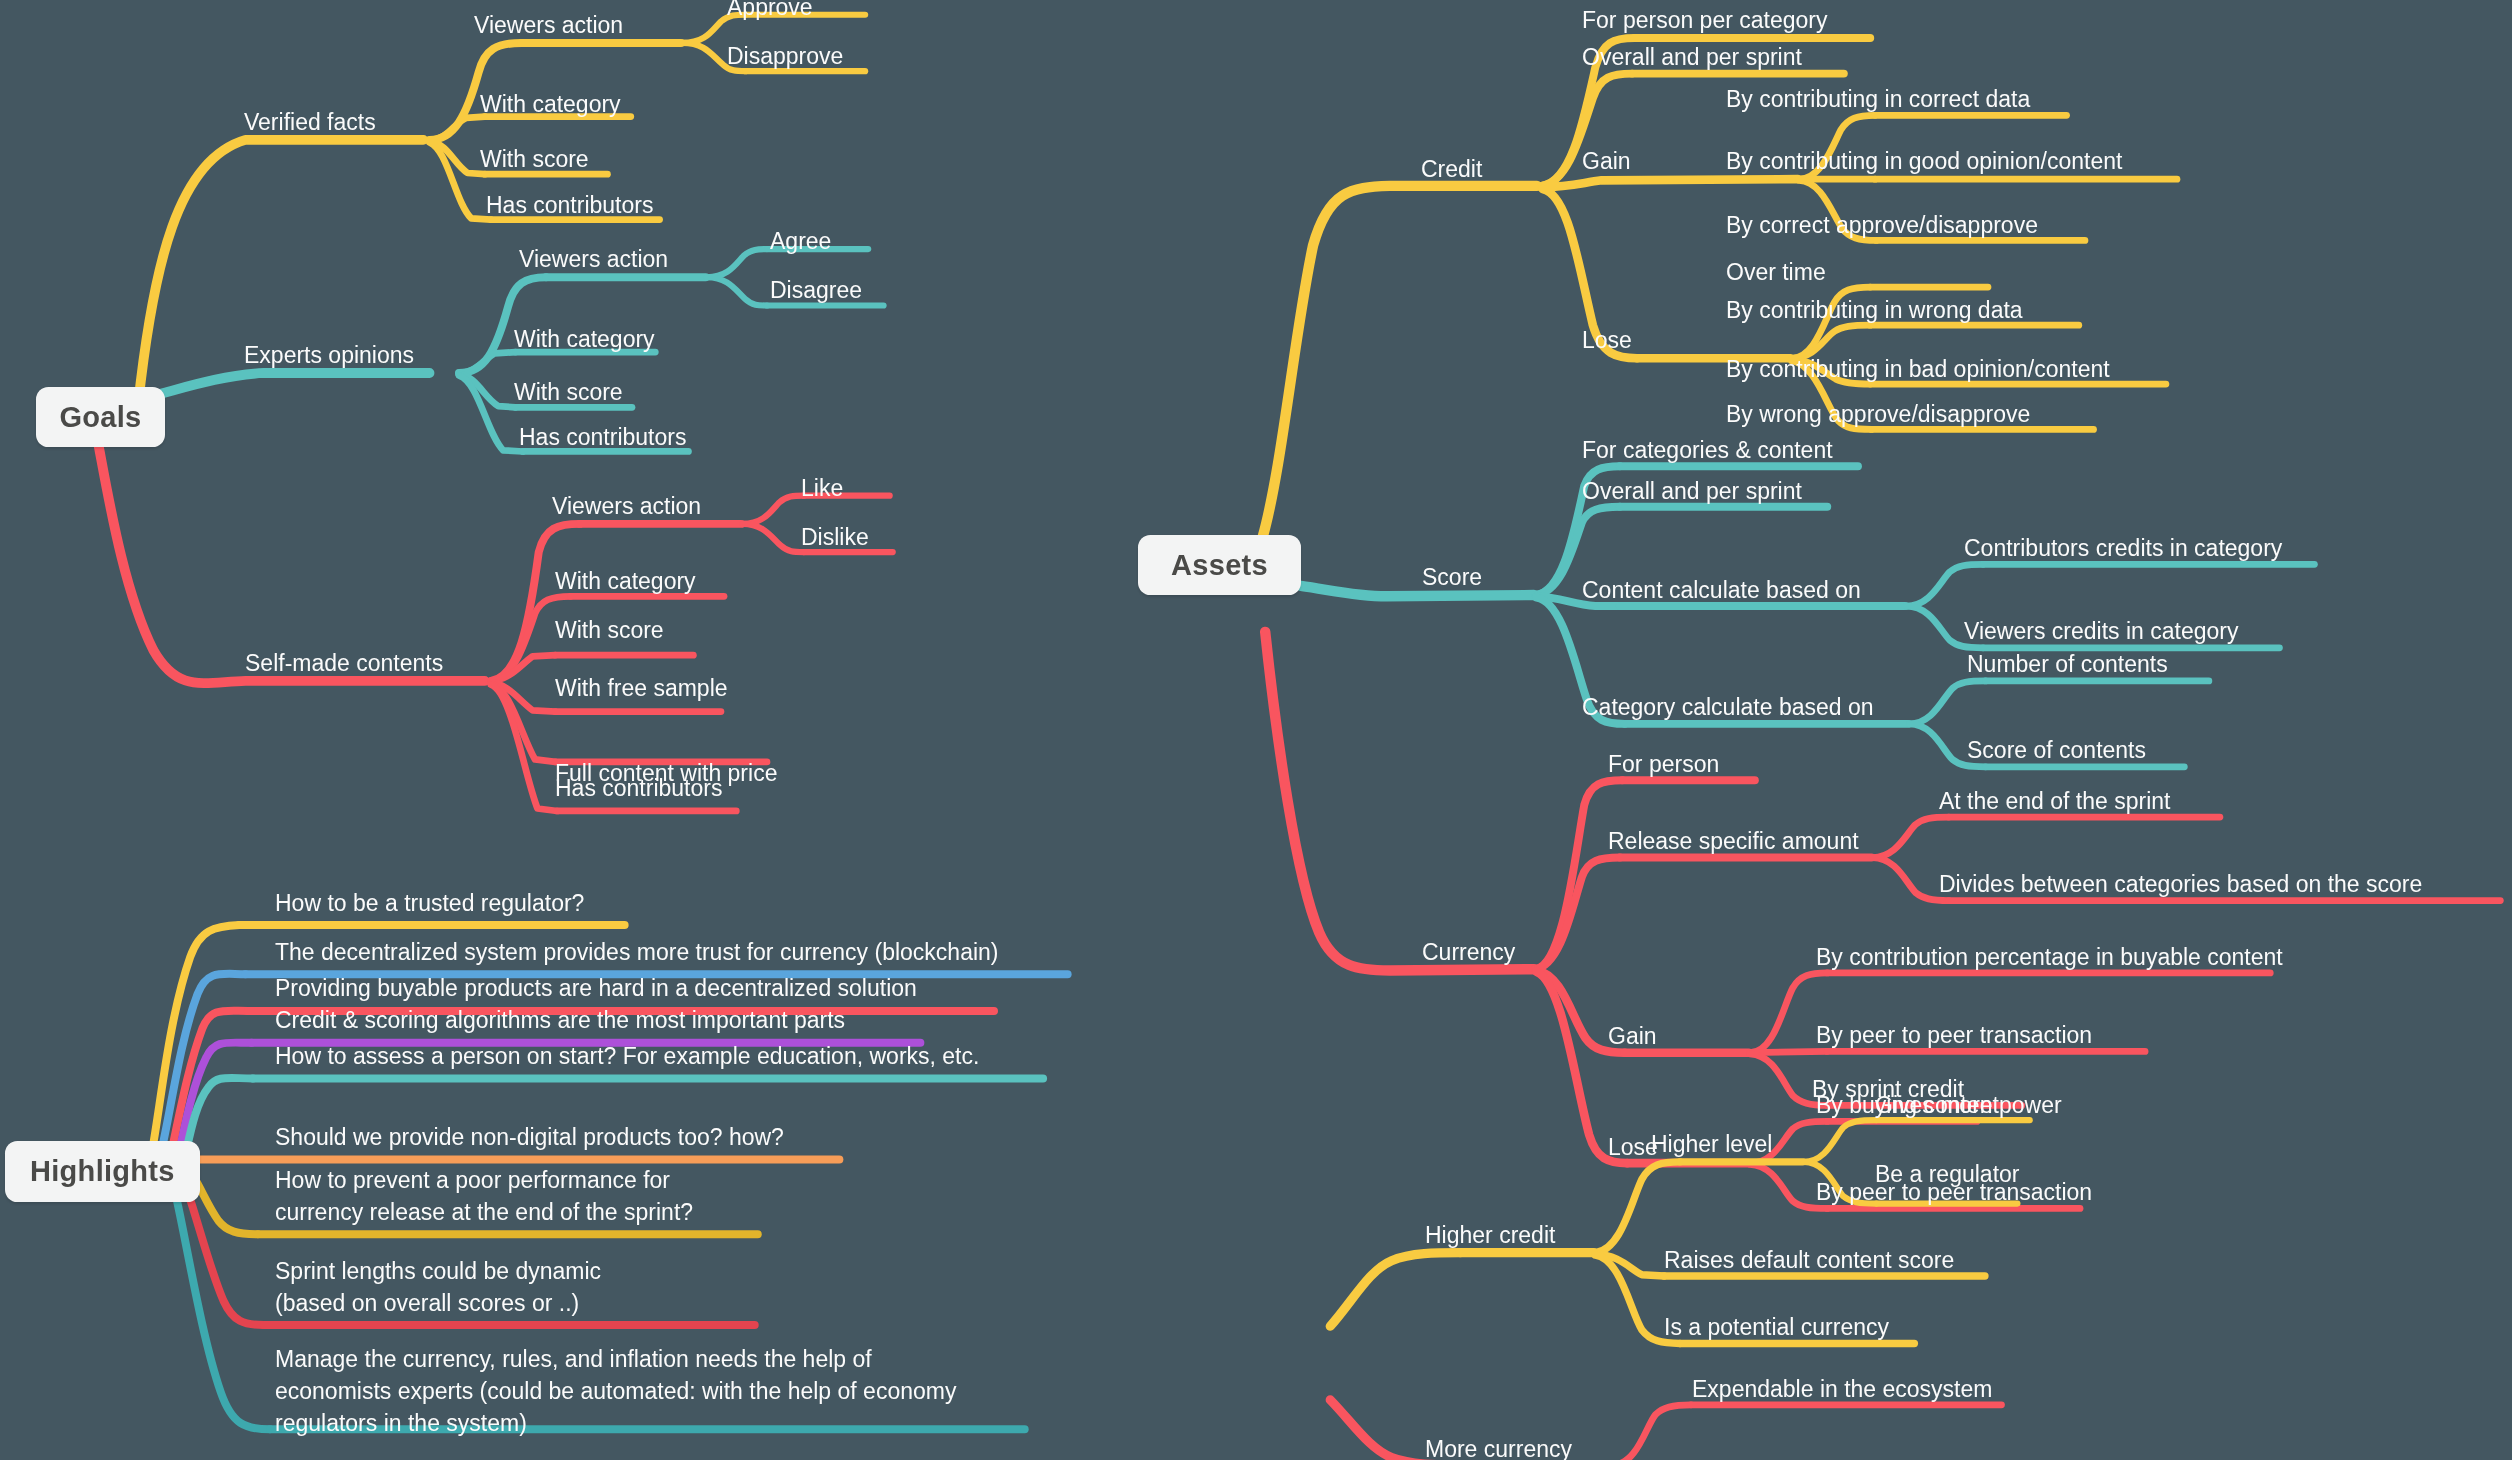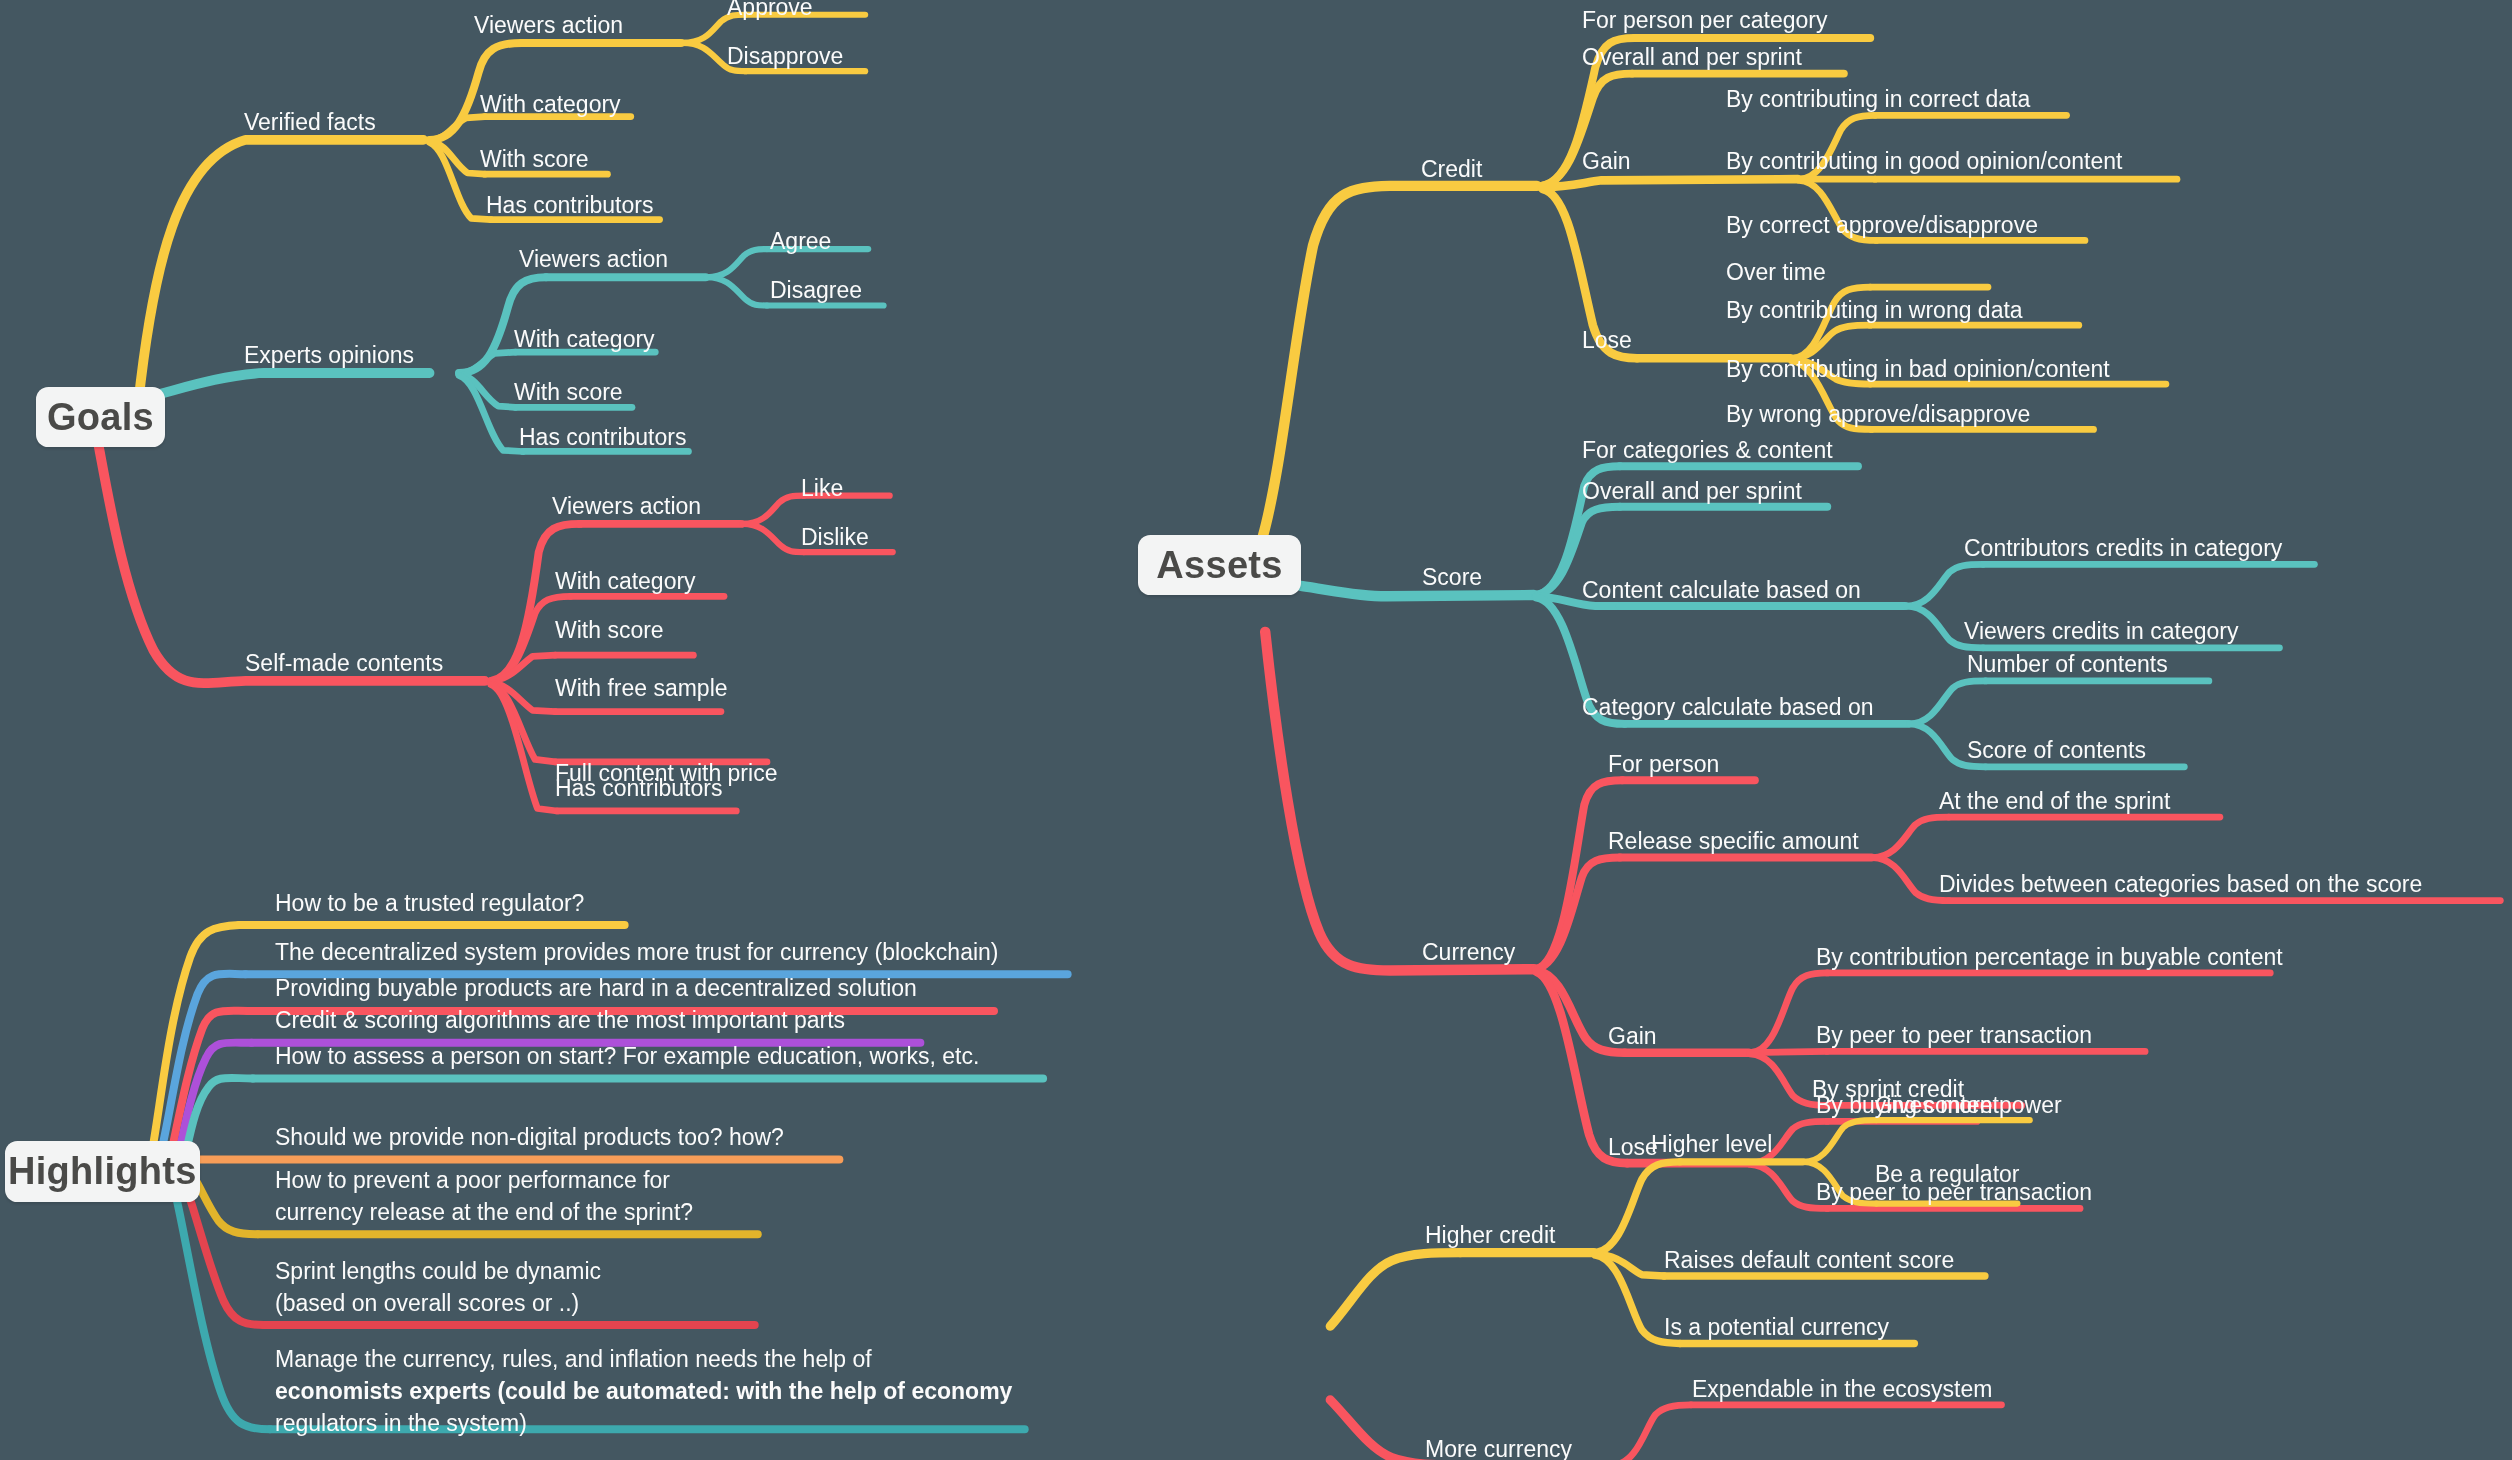--- a/index.html
+++ b/index.html
@@ -9,21 +9,21 @@
   }
   #stage{position:absolute;left:0;top:0;width:2512px;height:1460px;background:#445761;}
   svg#wires{position:absolute;left:0;top:0;width:2512px;height:1460px;}
   .lbl{
     position:absolute;color:#fbfbfb;font-size:23px;line-height:29px;
     white-space:pre;letter-spacing:0px;
   }
   .root{
     position:absolute;background:#f3f4f4;border-radius:12.3px;
     display:flex;align-items:center;justify-content:center;
-    color:#4a4a48;font-weight:bold;font-size:38px;letter-spacing:0.3px;
+    color:#4a4a48;font-weight:bold;font-size:29px;letter-spacing:0.3px;
     box-shadow:0 1.2px 2.5px rgba(0,0,0,.12);
   }
 </style>
 </head>
 <body>
 
 <div id="stage">
 
   <svg id="wires" viewBox="0 0 4094 2380" preserveAspectRatio="none" aria-hidden="true">
     <g fill="none" stroke-linecap="round" stroke-linejoin="round">
@@ -256,21 +256,21 @@
   <div class="lbl" style="left:275px;top:938px;">The decentralized system provides more trust for currency (blockchain)</div>
   <div class="lbl" style="left:275px;top:974px;">Providing buyable products are hard in a decentralized solution</div>
   <div class="lbl" style="left:275px;top:1006px;">Credit &amp; scoring algorithms are the most important parts</div>
   <div class="lbl" style="left:275px;top:1042px;">How to assess a person on start? For example education, works, etc.</div>
   <div class="lbl" style="left:275px;top:1123px;">Should we provide non-digital products too? how?</div>
   <div class="lbl" style="left:275px;top:1166px;">How to prevent a poor performance for</div>
   <div class="lbl" style="left:275px;top:1198px;">currency release at the end of the sprint?</div>
   <div class="lbl" style="left:275px;top:1257px;">Sprint lengths could be dynamic</div>
   <div class="lbl" style="left:275px;top:1289px;">(based on overall scores or ..)</div>
   <div class="lbl" style="left:275px;top:1345px;">Manage the currency, rules, and inflation needs the help of</div>
-  <div class="lbl" style="left:275px;top:1377px;font-weight:bold;">economists experts (could be automated: with the help of economy</div>
+  <div class="lbl" style="left:275px;top:1377px;">economists experts (could be automated: with the help of economy</div>
   <div class="lbl" style="left:275px;top:1409px;">regulators in the system)</div>
 
   <div class="lbl" style="left:1421px;top:155px;">Credit</div>
   <div class="lbl" style="left:1582px;top:6.1px;">For person per category</div>
   <div class="lbl" style="left:1582px;top:43px;">Overall and per sprint</div>
   <div class="lbl" style="left:1582px;top:147px;">Gain</div>
   <div class="lbl" style="left:1726px;top:85px;">By contributing in correct data</div>
   <div class="lbl" style="left:1726px;top:147px;">By contributing in good opinion/content</div>
   <div class="lbl" style="left:1726px;top:211px;">By correct approve/disapprove</div>
   <div class="lbl" style="left:1582px;top:326px;">Lose</div>

